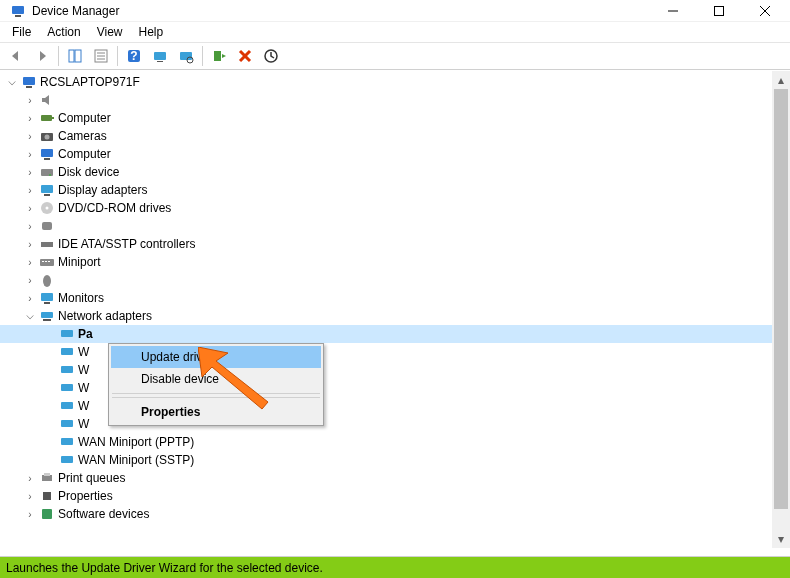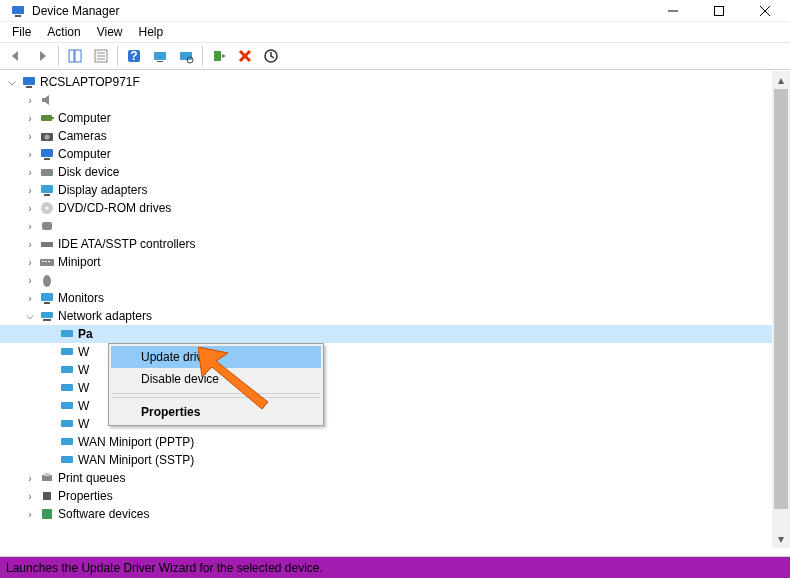--- a/index.html
+++ b/index.html
@@ -24,21 +24,21 @@
 .row .lbl { padding-left: 2px; }
 .indent0 { padding-left: 4px; }
 .indent1 { padding-left: 22px; }
 .indent2 { padding-left: 58px; }
 .row.sel { background: #cce8ff; font-weight: bold; }
 .ctxmenu { position: absolute; background: #f0f0f0; border: 1px solid #a0a0a0; box-shadow: 2px 2px 3px rgba(0,0,0,0.25); padding: 2px; }
 .ctxmenu .mitem { height: 22px; display: flex; align-items: center; padding: 0 36px 0 30px; font-size: 12px; }
 .ctxmenu .mitem.hi { background: #91c9f7; }
 .ctxmenu .msep { height: 1px; background: #d0d0d0; margin: 3px 1px; }
 .ctxmenu .mitem.bold { font-weight: bold; text-align: center; }
-.statusbar { position: absolute; bottom: 0; left: 0; right: 0; height: 22px; border-top: 1px solid #d0d0d0; display:flex; align-items:center; padding: 0 6px; background:#a21caf; }
+.statusbar { position: absolute; bottom: 0; left: 0; right: 0; height: 22px; border-top: 1px solid #d0d0d0; display:flex; align-items:center; padding: 0 6px; background:#84cc16; }
 .cursor-arrow { position:absolute; pointer-events:none; }
 svg { display:block; }
 </style>
 </head>
 <body>
 
 <div class="titlebar">
   <span class="app-icon">
     <svg width="16" height="16">
         <rect x="2" y="3" width="12" height="8" fill="#2e75d4" rx="1"></rect>

